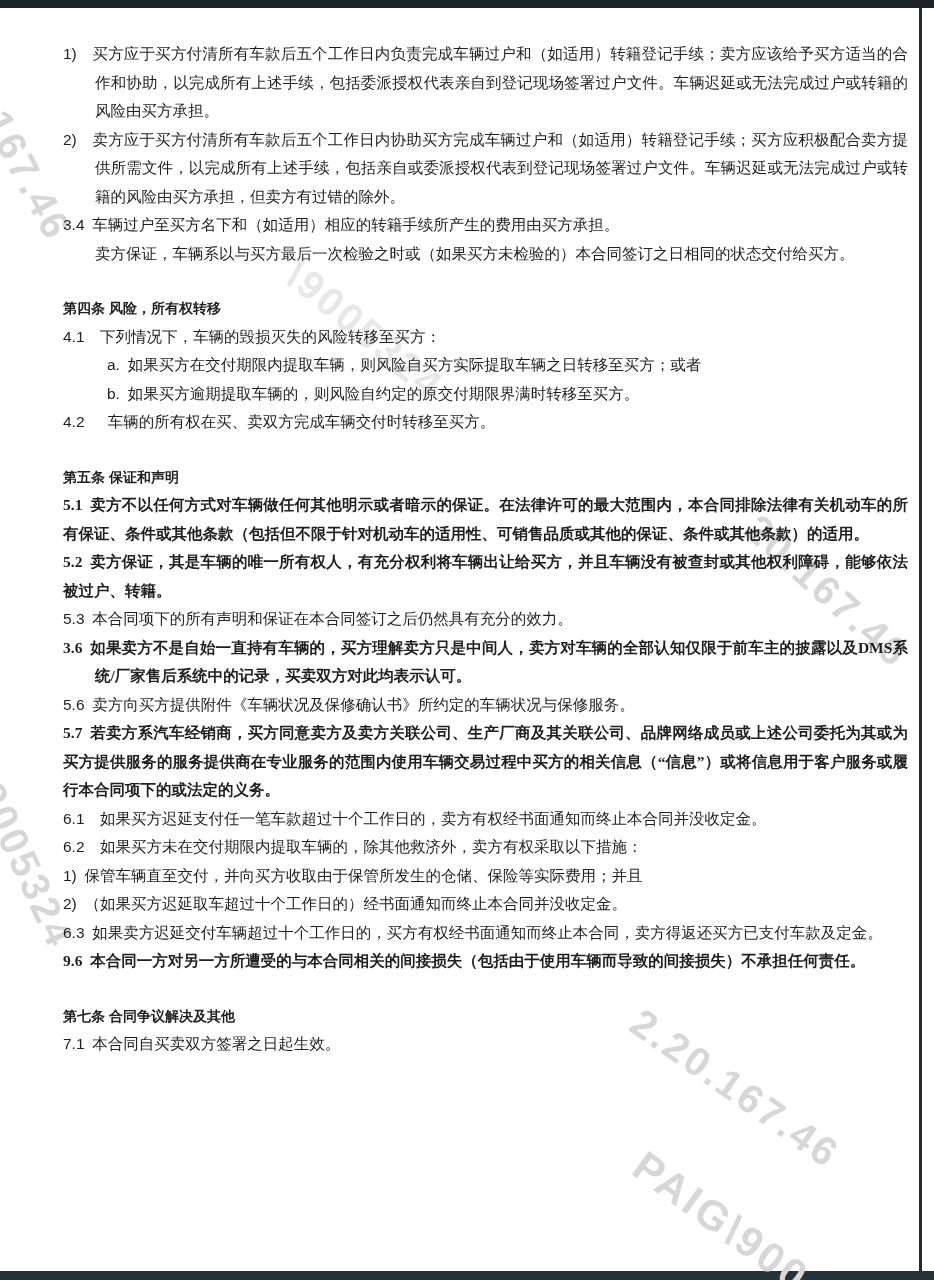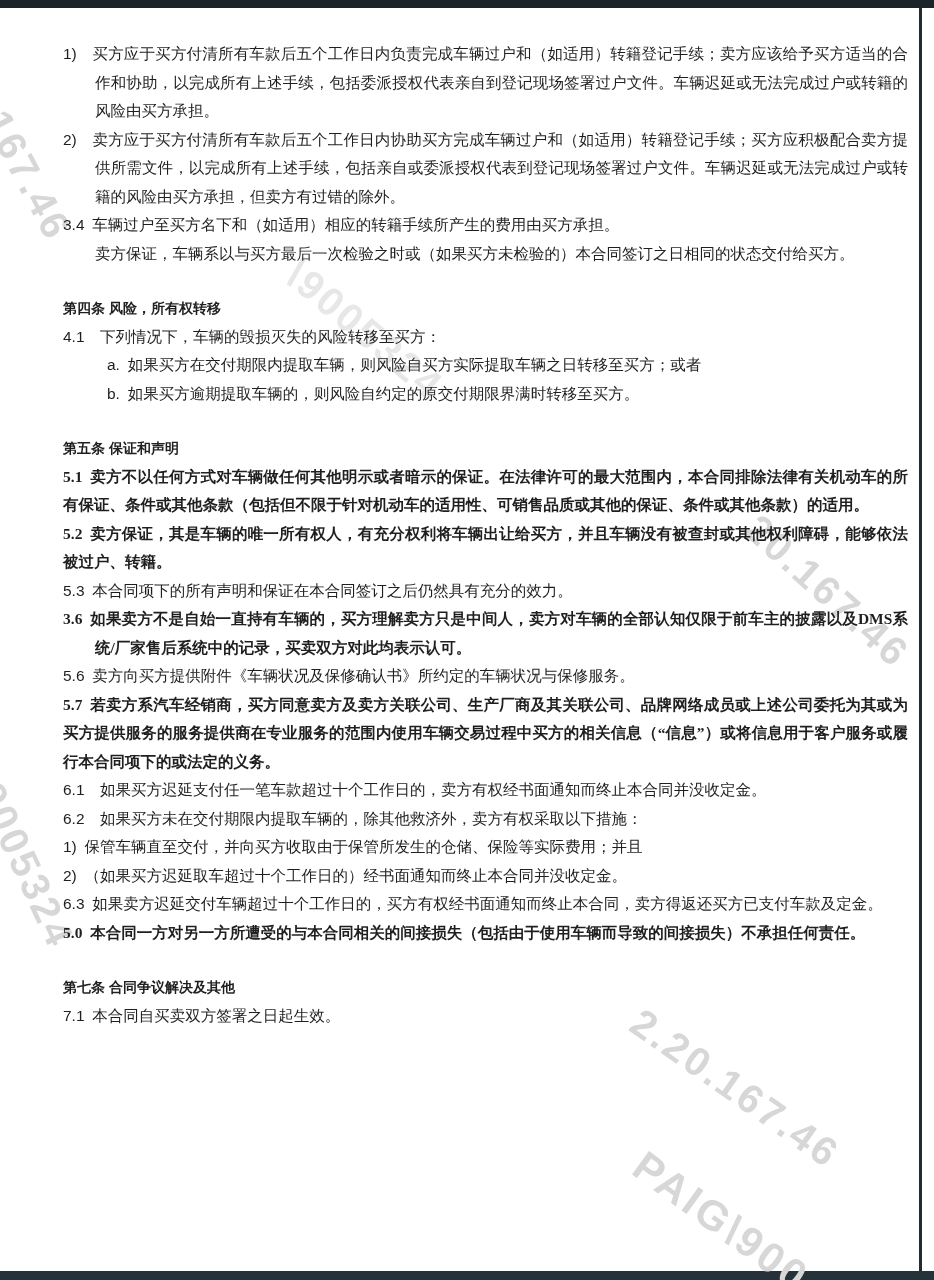--- a/index.html
+++ b/index.html
@@ -59,32 +59,33 @@
   <div class="content">
     <p class="hang">1)  买方应于买方付清所有车款后五个工作日内负责完成车辆过户和（如适用）转籍登记手续；卖方应该给予买方适当的合作和协助，以完成所有上述手续，包括委派授权代表亲自到登记现场签署过户文件。车辆迟延或无法完成过户或转籍的风险由买方承担。</p>
     <p class="hang">2)  卖方应于买方付清所有车款后五个工作日内协助买方完成车辆过户和（如适用）转籍登记手续；买方应积极配合卖方提供所需文件，以完成所有上述手续，包括亲自或委派授权代表到登记现场签署过户文件。车辆迟延或无法完成过户或转籍的风险由买方承担，但卖方有过错的除外。</p>
     <p class="hang">3.4 车辆过户至买方名下和（如适用）相应的转籍手续所产生的费用由买方承担。</p>
     <p class="ind">卖方保证，车辆系以与买方最后一次检验之时或（如果买方未检验的）本合同签订之日相同的状态交付给买方。</p>
 
     <p class="h">第四条 风险，所有权转移</p>
     <p>4.1  下列情况下，车辆的毁损灭失的风险转移至买方：</p>
     <p class="sub">a. 如果买方在交付期限内提取车辆，则风险自买方实际提取车辆之日转移至买方；或者</p>
     <p class="sub">b. 如果买方逾期提取车辆的，则风险自约定的原交付期限界满时转移至买方。</p>
+    <p>4.2   车辆的所有权在买、卖双方完成车辆交付时转移至买方。</p>
 
     <p class="h">第五条 保证和声明</p>
     <p class="b">5.1 卖方不以任何方式对车辆做任何其他明示或者暗示的保证。在法律许可的最大范围内，本合同排除法律有关机动车的所有保证、条件或其他条款（包括但不限于针对机动车的适用性、可销售品质或其他的保证、条件或其他条款）的适用。</p>
     <p class="b">5.2 卖方保证，其是车辆的唯一所有权人，有充分权利将车辆出让给买方，并且车辆没有被查封或其他权利障碍，能够依法被过户、转籍。</p>
     <p>5.3 本合同项下的所有声明和保证在本合同签订之后仍然具有充分的效力。</p>
     <p class="b hang">3.6 如果卖方不是自始一直持有车辆的，买方理解卖方只是中间人，卖方对车辆的全部认知仅限于前车主的披露以及DMS系统/厂家售后系统中的记录，买卖双方对此均表示认可。</p>
     <p>5.6 卖方向买方提供附件《车辆状况及保修确认书》所约定的车辆状况与保修服务。</p>
     <p class="b">5.7 若卖方系汽车经销商，买方同意卖方及卖方关联公司、生产厂商及其关联公司、品牌网络成员或上述公司委托为其或为买方提供服务的服务提供商在专业服务的范围内使用车辆交易过程中买方的相关信息（“信息”）或将信息用于客户服务或履行本合同项下的或法定的义务。</p>
 
     <p>6.1  如果买方迟延支付任一笔车款超过十个工作日的，卖方有权经书面通知而终止本合同并没收定金。</p>
     <p>6.2  如果买方未在交付期限内提取车辆的，除其他救济外，卖方有权采取以下措施：</p>
     <p>1) 保管车辆直至交付，并向买方收取由于保管所发生的仓储、保险等实际费用；并且</p>
     <p>2) （如果买方迟延取车超过十个工作日的）经书面通知而终止本合同并没收定金。</p>
     <p>6.3 如果卖方迟延交付车辆超过十个工作日的，买方有权经书面通知而终止本合同，卖方得返还买方已支付车款及定金。</p>
-    <p class="b">5.0 本合同一方对另一方所遭受的与本合同相关的间接损失（包括由于使用车辆而导致的间接损失）不承担任何责任。</p>
+    <p class="b">9.6 本合同一方对另一方所遭受的与本合同相关的间接损失（包括由于使用车辆而导致的间接损失）不承担任何责任。</p>
 
     <p class="h">第七条 合同争议解决及其他</p>
     <p>7.1 本合同自买卖双方签署之日起生效。</p>
   </div>
 </div>
 
 </body></html>

